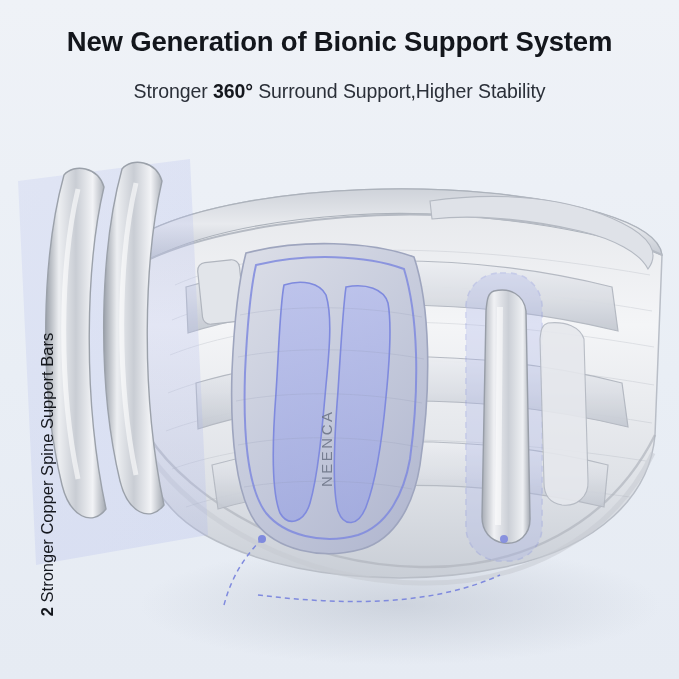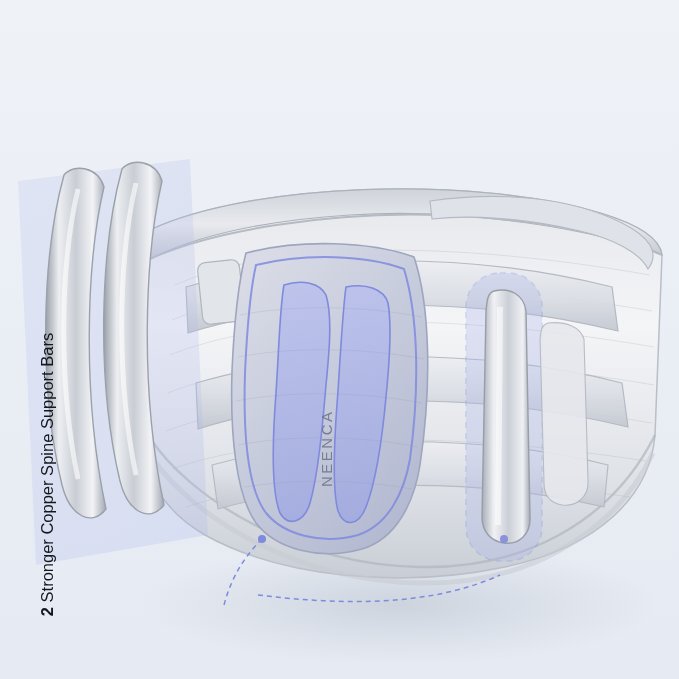--- a/index.html
+++ b/index.html
@@ -83,21 +83,25 @@
     white-space: nowrap;
     transform: rotate(-6.5deg);
     transform-origin: left center;
   }
 </style>
 </head>
 <body>
 
 <div id="stage">
 
-
+  <div class="headline">New Generation of Bionic Support System</div>
+
+  <div class="subline">
+    <span>Stronger </span><span class="bold">360°</span><span> Surround Support,Higher Stability</span>
+  </div>
 
   <div class="product-area">
 
     <svg width="679" height="544" viewBox="0 0 679 544">
       <defs>
         <linearGradient id="beltBody" x1="0" y1="0" x2="0" y2="1">
           <stop offset="0%" stop-color="#e5e7eb"></stop>
           <stop offset="35%" stop-color="#f4f5f7"></stop>
           <stop offset="75%" stop-color="#dfe2e7"></stop>
           <stop offset="100%" stop-color="#c9ced6"></stop>

